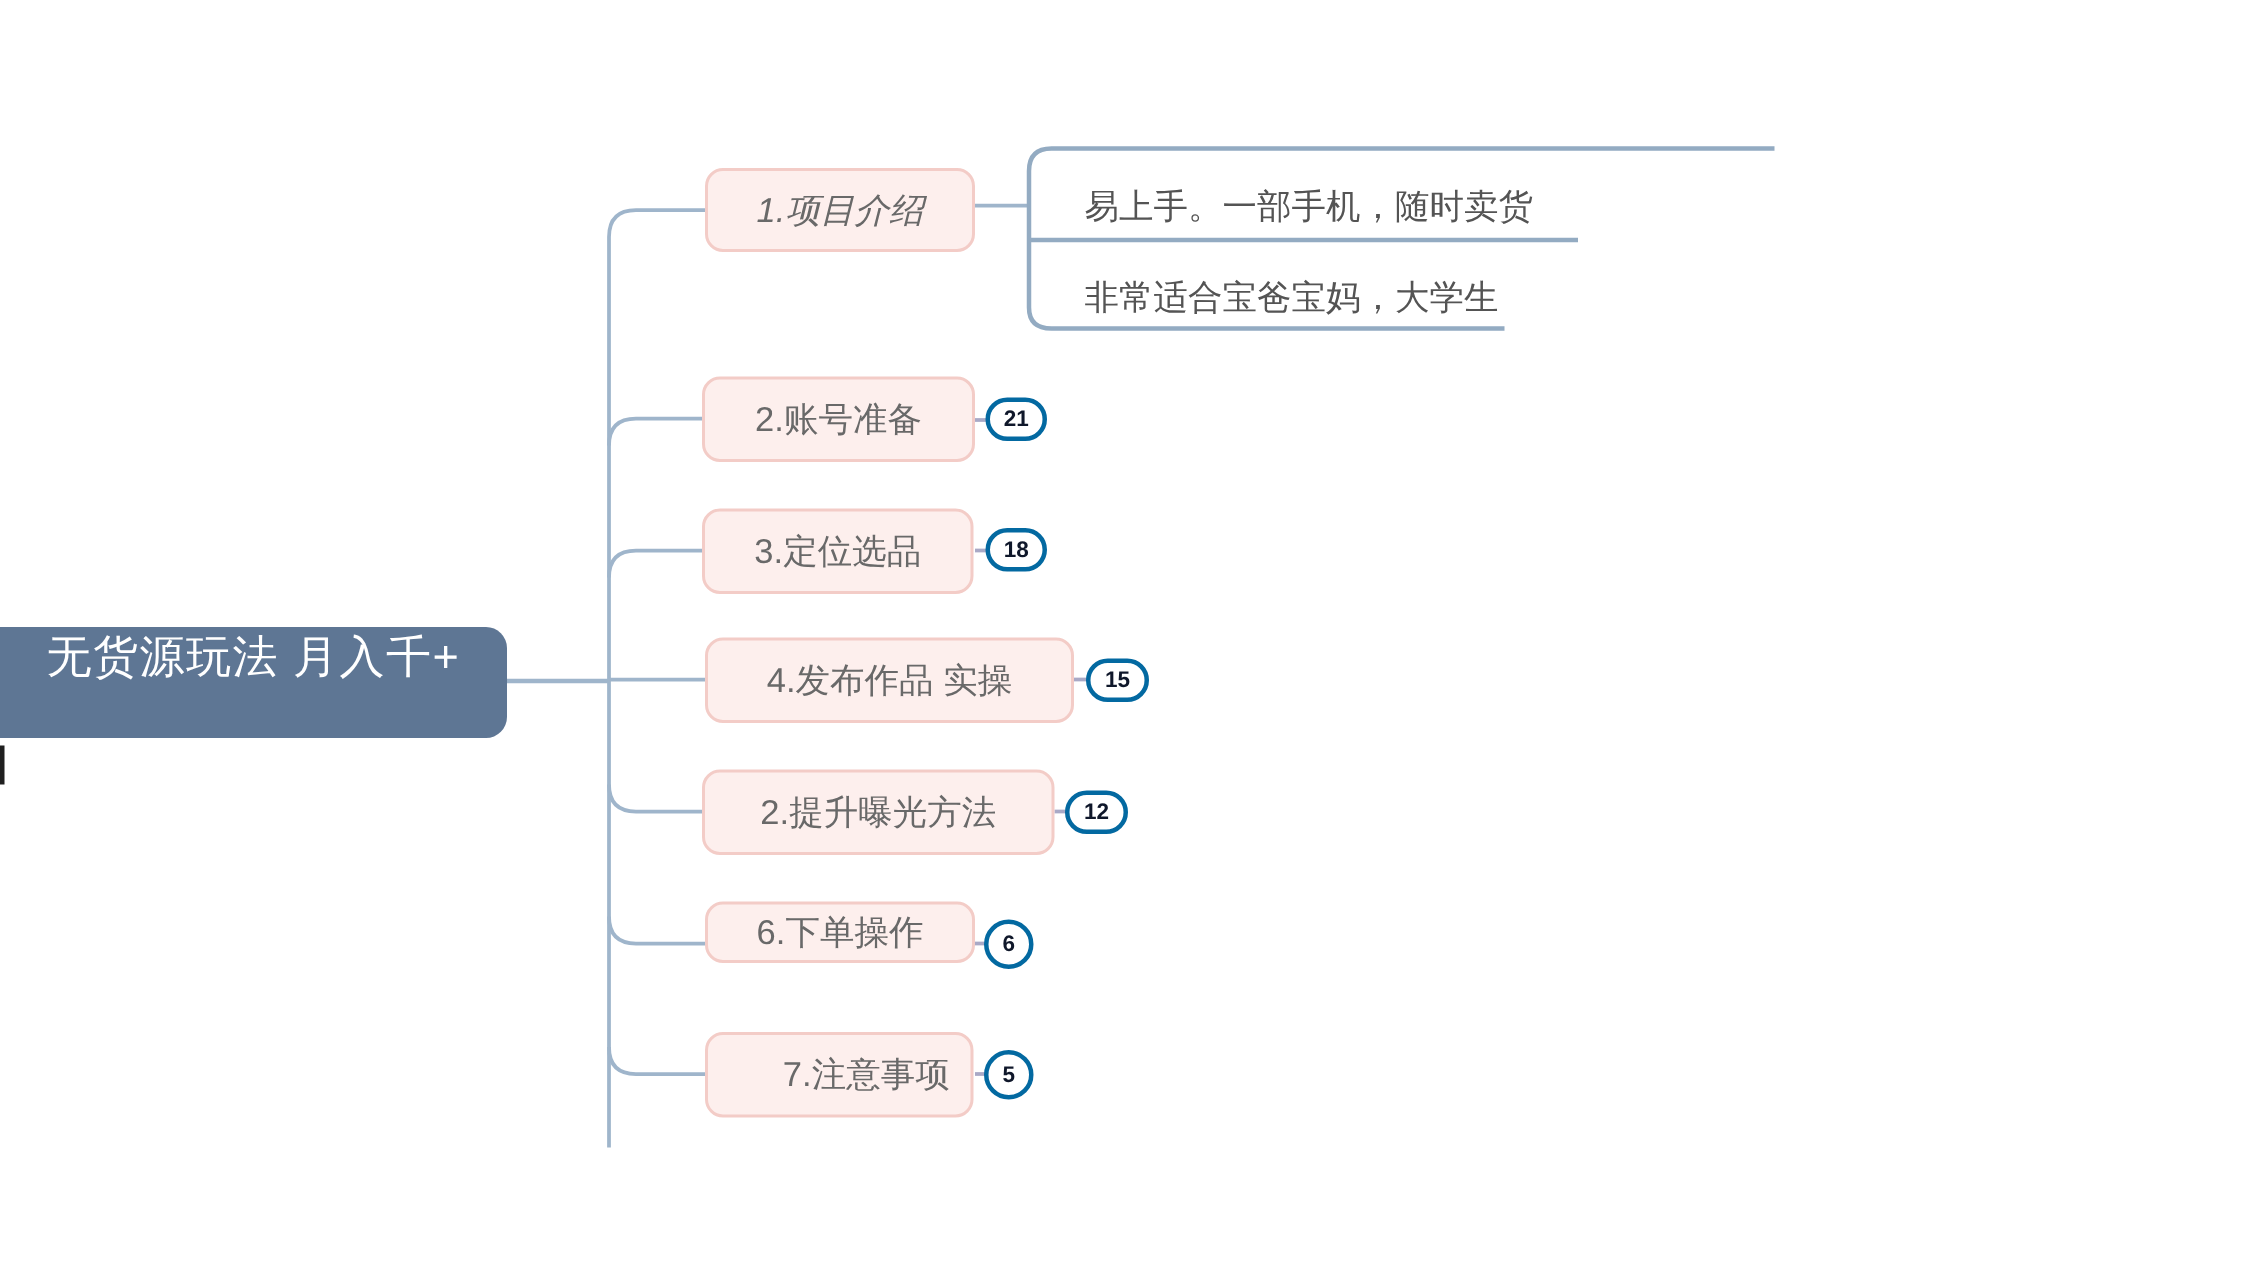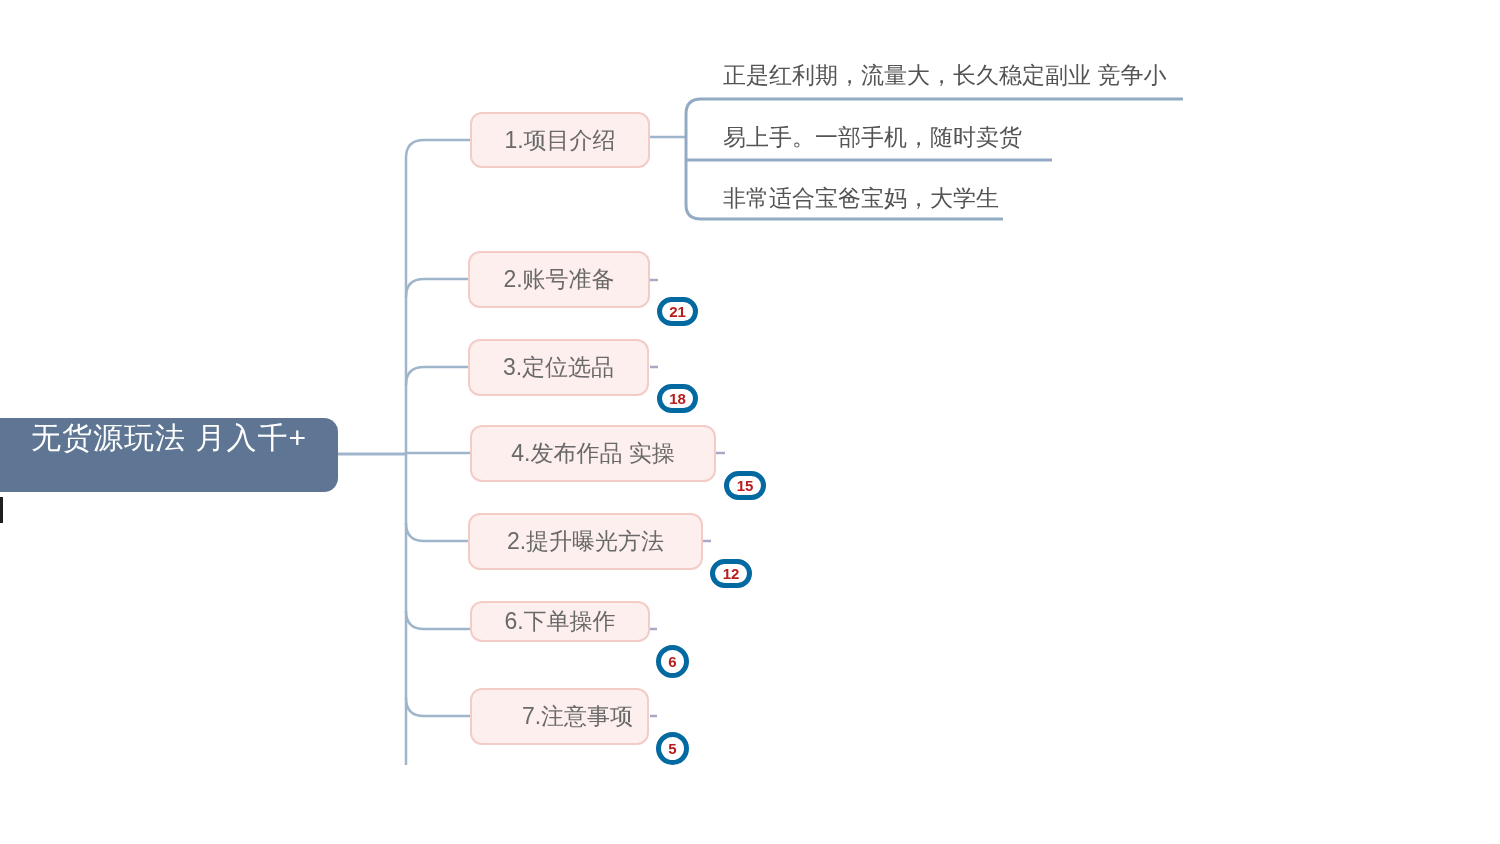--- a/index.html
+++ b/index.html
@@ -22,36 +22,35 @@
   .node{
     position:absolute;
     background:#fdefed;
     border:2px solid #f3ccc7;
     border-radius:12px;
     display:flex;align-items:center;justify-content:center;
     color:#696969;font-size:23px;
     box-sizing:border-box;
     white-space:nowrap;
   }
-  .n1{left:470px;top:112px;width:180px;height:56px;}
+  .n1{left:470px;top:112px;width:180px;height:56px;font-style:italic;}
   .n2{left:468px;top:251px;width:182px;height:57px;text-align:right;}
   .n3{left:468px;top:339px;width:181px;height:57px;}
   .n4{left:470px;top:425px;width:246px;height:57px;}
   .n5{left:468px;top:513px;width:235px;height:57px;}
   .n6{left:470px;top:601px;width:180px;height:41px;}
   .n7{left:470px;top:688px;width:179px;height:57px;padding-left:36px;}
   .badge{
     position:absolute;
     background:#ffffff;
-    border:5px solid #0369a1;
+    border:3px solid #0369a1;
     border-radius:999px;
     display:flex;align-items:center;justify-content:center;
-    color:#b91c1c;font-size:15px;font-weight:bold;
+    color:#0f172a;font-size:15px;font-weight:bold;
     box-sizing:border-box;
-    margin-top:32px;
   }
   .b21{left:657px;top:265px;width:41px;height:29px;}
   .b18{left:657px;top:352px;width:41px;height:29px;}
   .b15{left:724px;top:439px;width:42px;height:29px;}
   .b12{left:710px;top:527px;width:42px;height:29px;}
   .b6 {left:656px;top:613px;width:33px;height:33px;}
   .b5 {left:656px;top:700px;width:33px;height:33px;}
   .subtext{
     position:absolute;
     color:#545454;font-size:23px;
@@ -129,19 +128,18 @@
     <span>7.注意事项</span>
   </div>
 
   <div class="badge b21">21</div>
   <div class="badge b18">18</div>
   <div class="badge b15">15</div>
   <div class="badge b12">12</div>
   <div class="badge b6">6</div>
   <div class="badge b5">5</div>
 
-  <div class="subtext s1">正是红利期，流量大，长久稳定副业 竞争小</div>
   <div class="subtext s2">易上手。一部手机，随时卖货</div>
   <div class="subtext s3">非常适合宝爸宝妈，大学生</div>
 
   <div class="sliver"></div>
 
 </div>
 
 </body></html>

